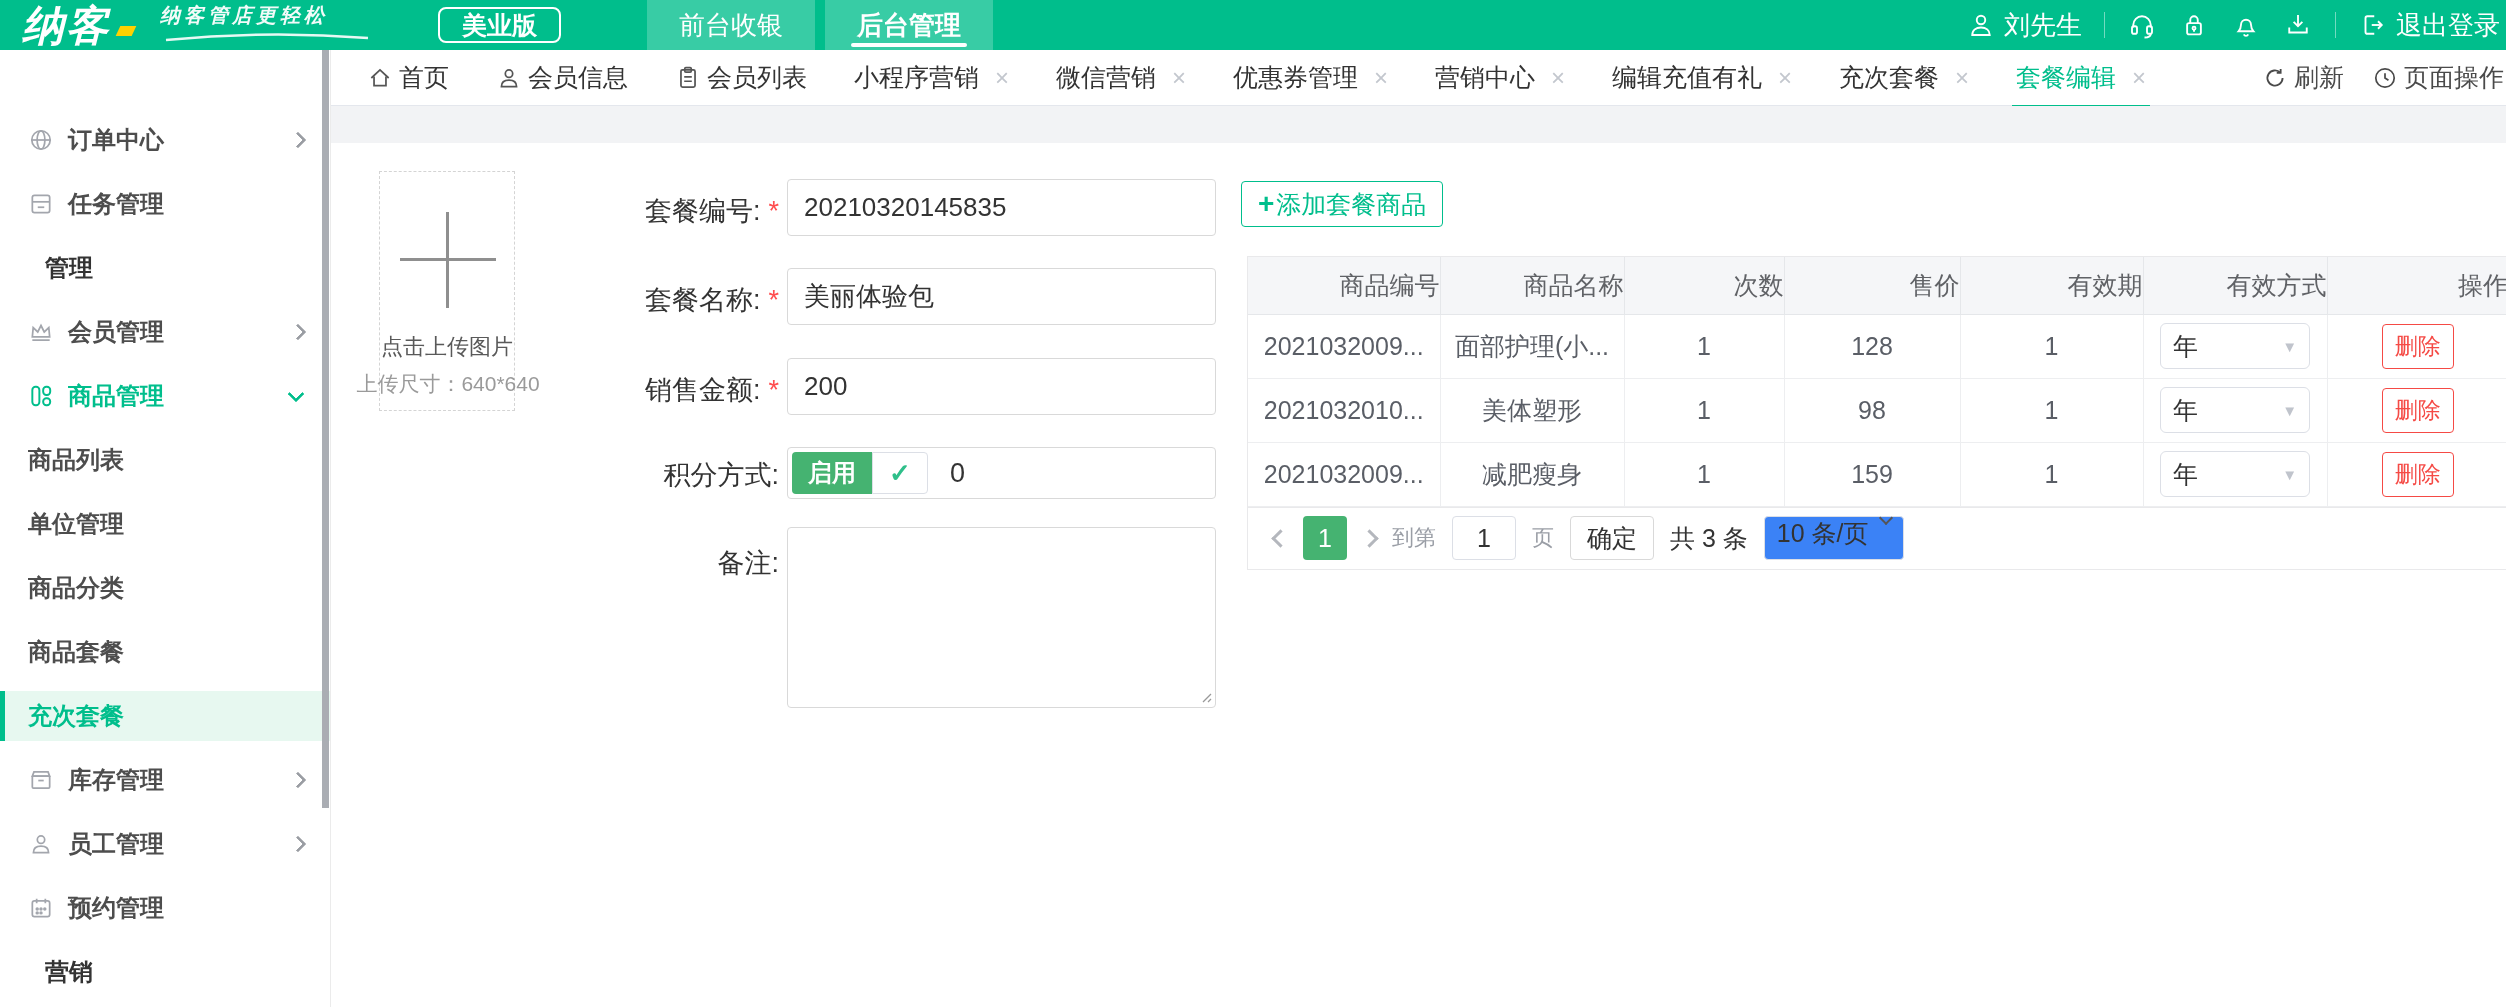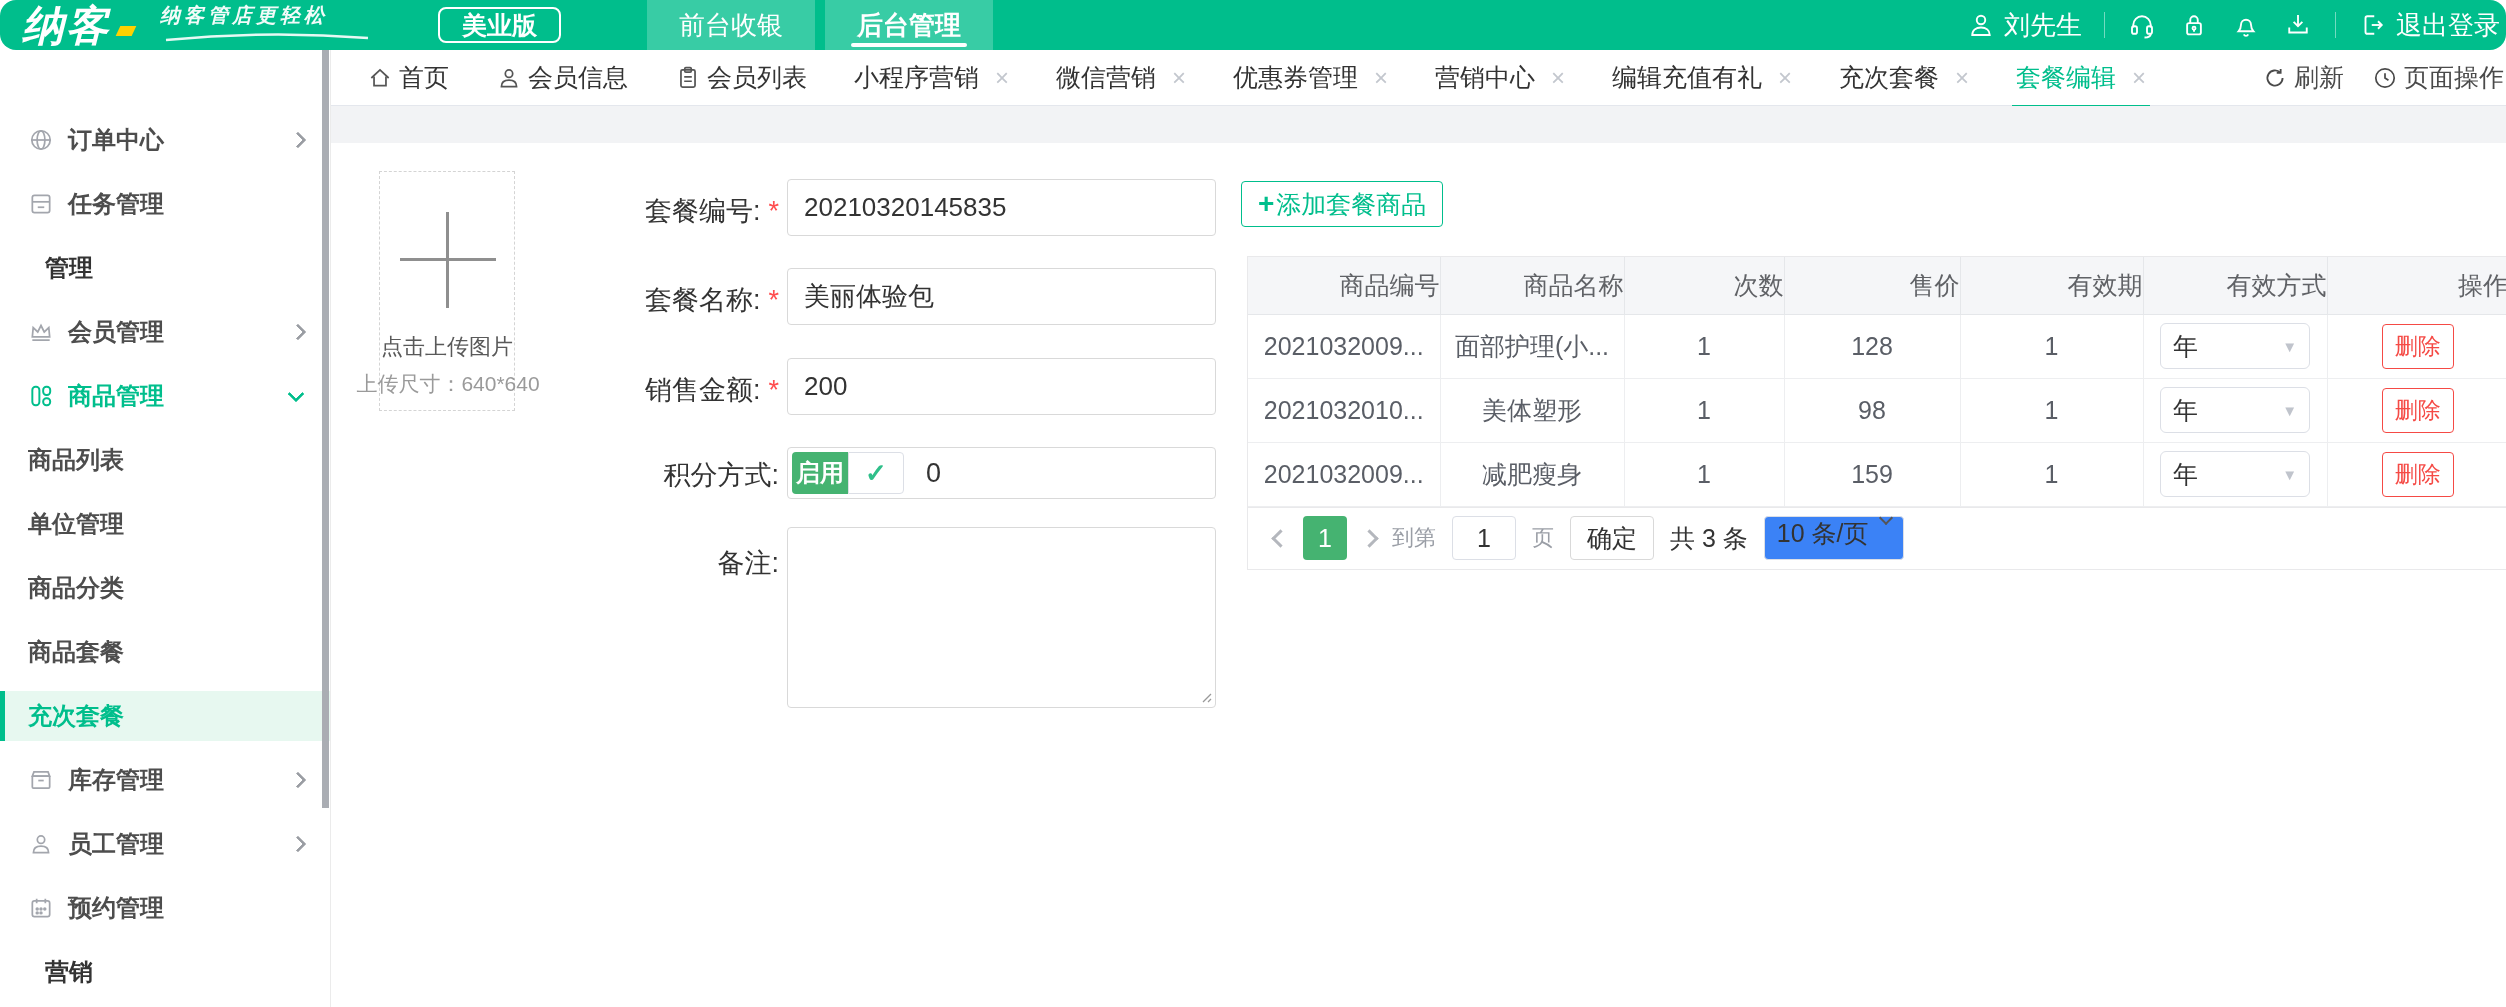--- a/index.html
+++ b/index.html
@@ -2,21 +2,21 @@
 <html><head>
 <meta charset="utf-8">
 <style>
   * { margin:0; padding:0; box-sizing:border-box; }
   html,body { background:#fff; }
   .app {
     position:relative; width:2506px; height:1007px; overflow:hidden;
     font-family:"Liberation Sans", sans-serif; background:#fff;
   }
   
-  .topbar { position:absolute; left:0; top:0; width:2506px; height:50px; background:#00be8c; color:#fff;border-radius:16px; }
+  .topbar { position:absolute; left:0; top:0; width:2506px; height:50px; background:#00be8c; color:#fff; }
   .logo { position:absolute; left:22px; top:-2px; font-size:42px; font-weight:800; font-style:italic; letter-spacing:2px; }
   .logo-accent { position:absolute; left:118px; top:26px; width:16px; height:10px; background:#ffd100; transform:skewX(-25deg); }
   .slogan { position:absolute; left:160px; top:2px; width:210px; font-size:20px; font-style:italic; font-weight:600; letter-spacing:4px; opacity:.95; }
   .swoosh { position:absolute; left:162px; top:28px; }
   .edition { position:absolute; left:438px; top:7px; height:36px; padding:0 22px; border:2px solid #fff; border-radius:8px;
              display:flex; align-items:center; font-size:25px; font-weight:700; color:#fff; background:transparent; }
   .topnav { position:absolute; left:647px; top:0; height:50px; display:flex; gap:10px; }
   .ttab { position:relative; padding:0 32px; background:rgba(255,255,255,.22); display:flex; align-items:center; font-size:26px; color:#fff; cursor:pointer; }
   .ttab.active { font-weight:700; }
   .ttab.active .nav-underline { position:absolute; bottom:3px; left:26px; right:26px; height:4px; background:#fff; border-radius:2px; }
@@ -59,21 +59,21 @@
   .plus-v { position:absolute; left:66px; top:40px; width:3px; height:96px; background:#8f8f8f; }
   .upload-text { position:absolute; left:0; width:100%; top:160px; text-align:center; font-size:22px; color:#595959; }
   .upload-hint { position:absolute; left:-30px; width:196px; top:198px; text-align:center; font-size:21px; color:#9a9a9a; }
   
   .flabel { position:absolute; width:448px; text-align:right; font-size:27px; color:#333; }
   .star { color:#ff4d4f; margin-left:8px; }
   .finput { position:absolute; left:456px; width:429px; height:57px; border:1px solid #d9d9d9; border-radius:4px;
             font-size:26px; color:#333; padding:0 16px; background:#fff; font-family:"Liberation Sans",sans-serif; outline:none; }
   .points-box { position:absolute; left:456px; top:304px; width:429px; height:52px; border:1px solid #d9d9d9; border-radius:4px;
                 display:flex; align-items:center; padding:4px; background:#fff; }
-  .chip-on { background:#45b371; color:#fff; font-size:24px; font-weight:700; height:42px; display:flex; align-items:center; padding:0 4px; border-radius:4px 0 0 4px; cursor:pointer; }
+  .chip-on { background:#45b371; color:#fff; font-size:24px; font-weight:700; height:42px; display:flex; align-items:center; padding:0 16px; border-radius:4px 0 0 4px; cursor:pointer; }
   .chip-check { height:42px; width:56px; border:1px solid #dcdfe6; border-radius:0 4px 4px 0; display:flex; align-items:center; justify-content:center;
                 color:#2fbf8a; font-size:26px; font-weight:700; background:#fff; cursor:pointer; }
   .points-val { margin-left:22px; font-size:27px; color:#333; }
   .remark-area { position:absolute; left:456px; top:384px; width:429px; height:181px; border:1px solid #d9d9d9; border-radius:4px;
                  resize:none; outline:none; background:#fff; }
   .resize-grip { position:absolute; left:866px; top:545px; }
   
   .add-btn { position:absolute; left:910px; top:38px; height:46px; padding:0 16px; border:1px solid #00be8c; border-radius:4px;
              background:#fff; color:#00be8c; font-size:25px; display:flex; align-items:center; cursor:pointer; }
   .add-btn .plus-glyph { font-weight:700; font-size:28px; margin-right:2px; }

